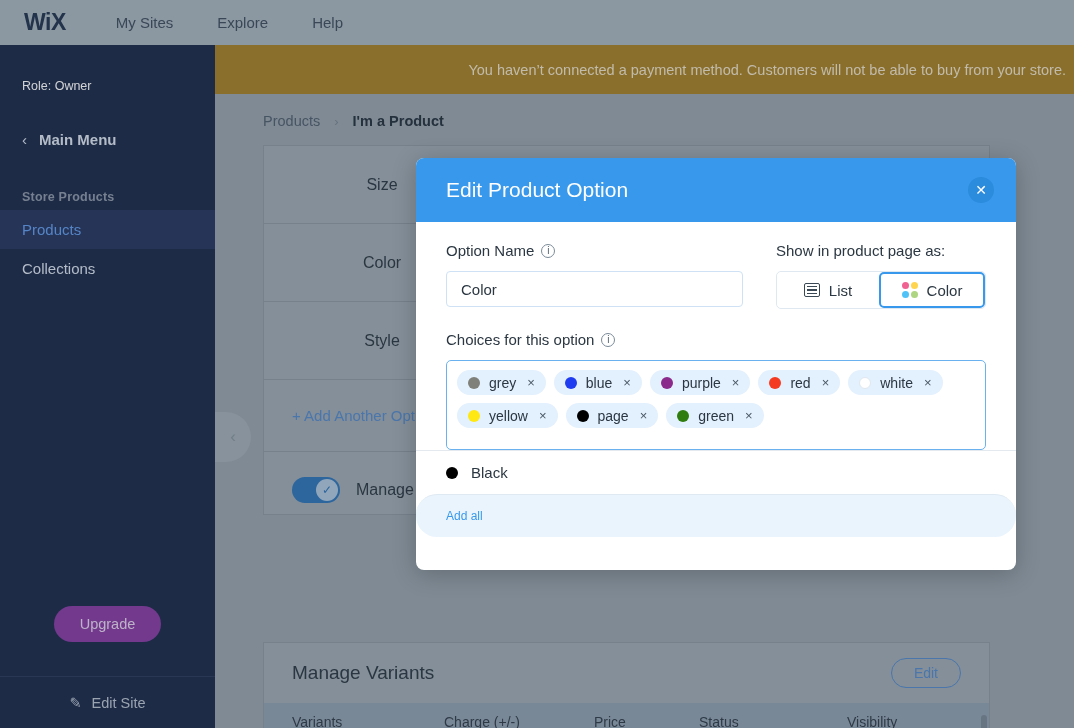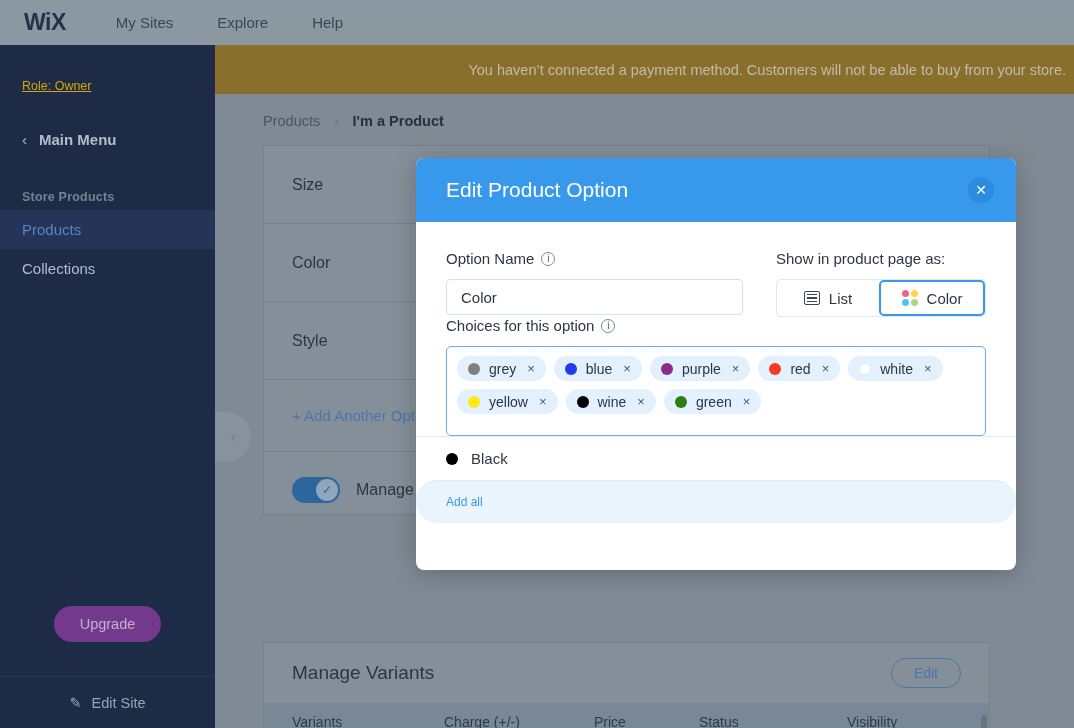--- a/index.html
+++ b/index.html
@@ -28,21 +28,21 @@
   .topnav a {
     font-size: 15px; color: #3c4a59; text-decoration: none;
   }
 
   .sidebar {
     position: absolute; top: 45px; left: 0; width: 215px; height: 683px;
     background: #1d2b48;
   }
   .side-user { padding: 28px 22px 0 22px; }
   .side-user-name { font-size: 19px; font-weight: bold; color: #b6c0ca; }
-  .side-user-role { font-size: 12.5px; color: #eab308; margin-top: 6px; text-decoration: underline; }
+  .side-user-role { font-size: 12.5px; color: #e5e5e5; margin-top: 6px; }
 
   .main-menu {
     margin-top: 28px; padding: 10px 22px; font-size: 15px;
     color: #c3ccd6; font-weight: bold; display: flex; align-items: center; gap: 12px;
   }
   .chev-left { font-size: 15px; color: #c3ccd6; font-weight: normal; }
 
   .side-section {
     margin-top: 26px; padding: 6px 22px; font-size: 12.5px;
     font-weight: bold; color: #7f8a99; letter-spacing: .2px;
@@ -91,21 +91,21 @@
     position: absolute; left: 48px; width: 727px;
     background: #8f9aa3; border: 1px solid #7f8b95;
   }
   #options-panel { top: 51px; height: 370px; }
 
   .opt-row {
     height: 78px; border-bottom: 1px solid #7f8b95;
     display: flex; align-items: center; padding: 0 28px;
     font-size: 16px; color: #2b3742;
   }
-  .opt-name { width: 180px; }
+  .opt-name { width: 180px; text-align: center; }
   .add-another {
     height: 72px; display: flex; align-items: center; padding: 0 28px;
     font-size: 15px; color: #4e7eb8; border-bottom: 1px solid #7f8b95;
   }
   .manage-row { height: 76px; display: flex; align-items: center; padding: 0 28px; gap: 16px; }
   .toggle {
     width: 48px; height: 26px; border-radius: 13px; background: #2d6ca8;
     position: relative;
   }
   .toggle .knob {
@@ -160,21 +160,21 @@
     height: 64px; background: #3899ec; display: flex; align-items: center;
     padding: 0 22px 0 30px; justify-content: space-between;
   }
   .modal-title { color: #fff; font-size: 21px; }
   .close-btn {
     width: 26px; height: 26px; border-radius: 50%; background: #2b8bdd;
     border: none; color: #fff; font-size: 14px; cursor: pointer;
     display: flex; align-items: center; justify-content: center;
     font-family: inherit;
   }
-  .modal-body { padding: 28px 30px 0 30px; }
+  .modal-body { padding: 20px 30px 0 30px; }
 
   .row-top { display: flex; justify-content: space-between; }
   .field-label {
     font-size: 15px; color: #2b3742; display: flex; align-items: center; gap: 7px;
     margin-bottom: 12px;
   }
   .info-i {
     width: 14px; height: 14px; border-radius: 50%; border: 1px solid #7a8a99;
     font-size: 10px; color: #50606f; display: inline-flex;
     align-items: center; justify-content: center; line-height: 1; cursor: pointer;
@@ -367,21 +367,21 @@
                   <span id="d1" style="background: rgb(255, 213, 79);"></span>
                   <span id="d2" style="background: rgb(79, 195, 247);"></span>
                   <span id="d3" style="background: rgb(174, 213, 129);"></span>
               </span>
               <span>Color</span>
             </button>
           </div>
         </div>
       </div>
 
-      <div class="field-label" style="">
+      <div class="field-label" style="margin-top:22px;">
         <span>Choices for this option</span>
         <span class="info-i">i</span>
       </div>
 
       <div class="choices-box" id="choices-box">
           <span class="tag">
             <span class="sw" style="background: rgb(128, 128, 122);"></span>
             <span>grey</span>
             <span class="tag-x">×</span>
           </span>
@@ -405,21 +405,21 @@
             <span>white</span>
             <span class="tag-x">×</span>
           </span>
           <span class="tag">
             <span class="sw" style="background: rgb(255, 232, 19);"></span>
             <span>yellow</span>
             <span class="tag-x">×</span>
           </span>
           <span class="tag">
             <span class="sw" style="background: rgb(0, 0, 0);"></span>
-            <span>wine</span>
+            <span>page</span>
             <span class="tag-x">×</span>
           </span>
           <span class="tag">
             <span class="sw" style="background: rgb(46, 125, 14);"></span>
             <span>green</span>
             <span class="tag-x">×</span>
           </span>
         </div>
 
       <div class="dropdown">

